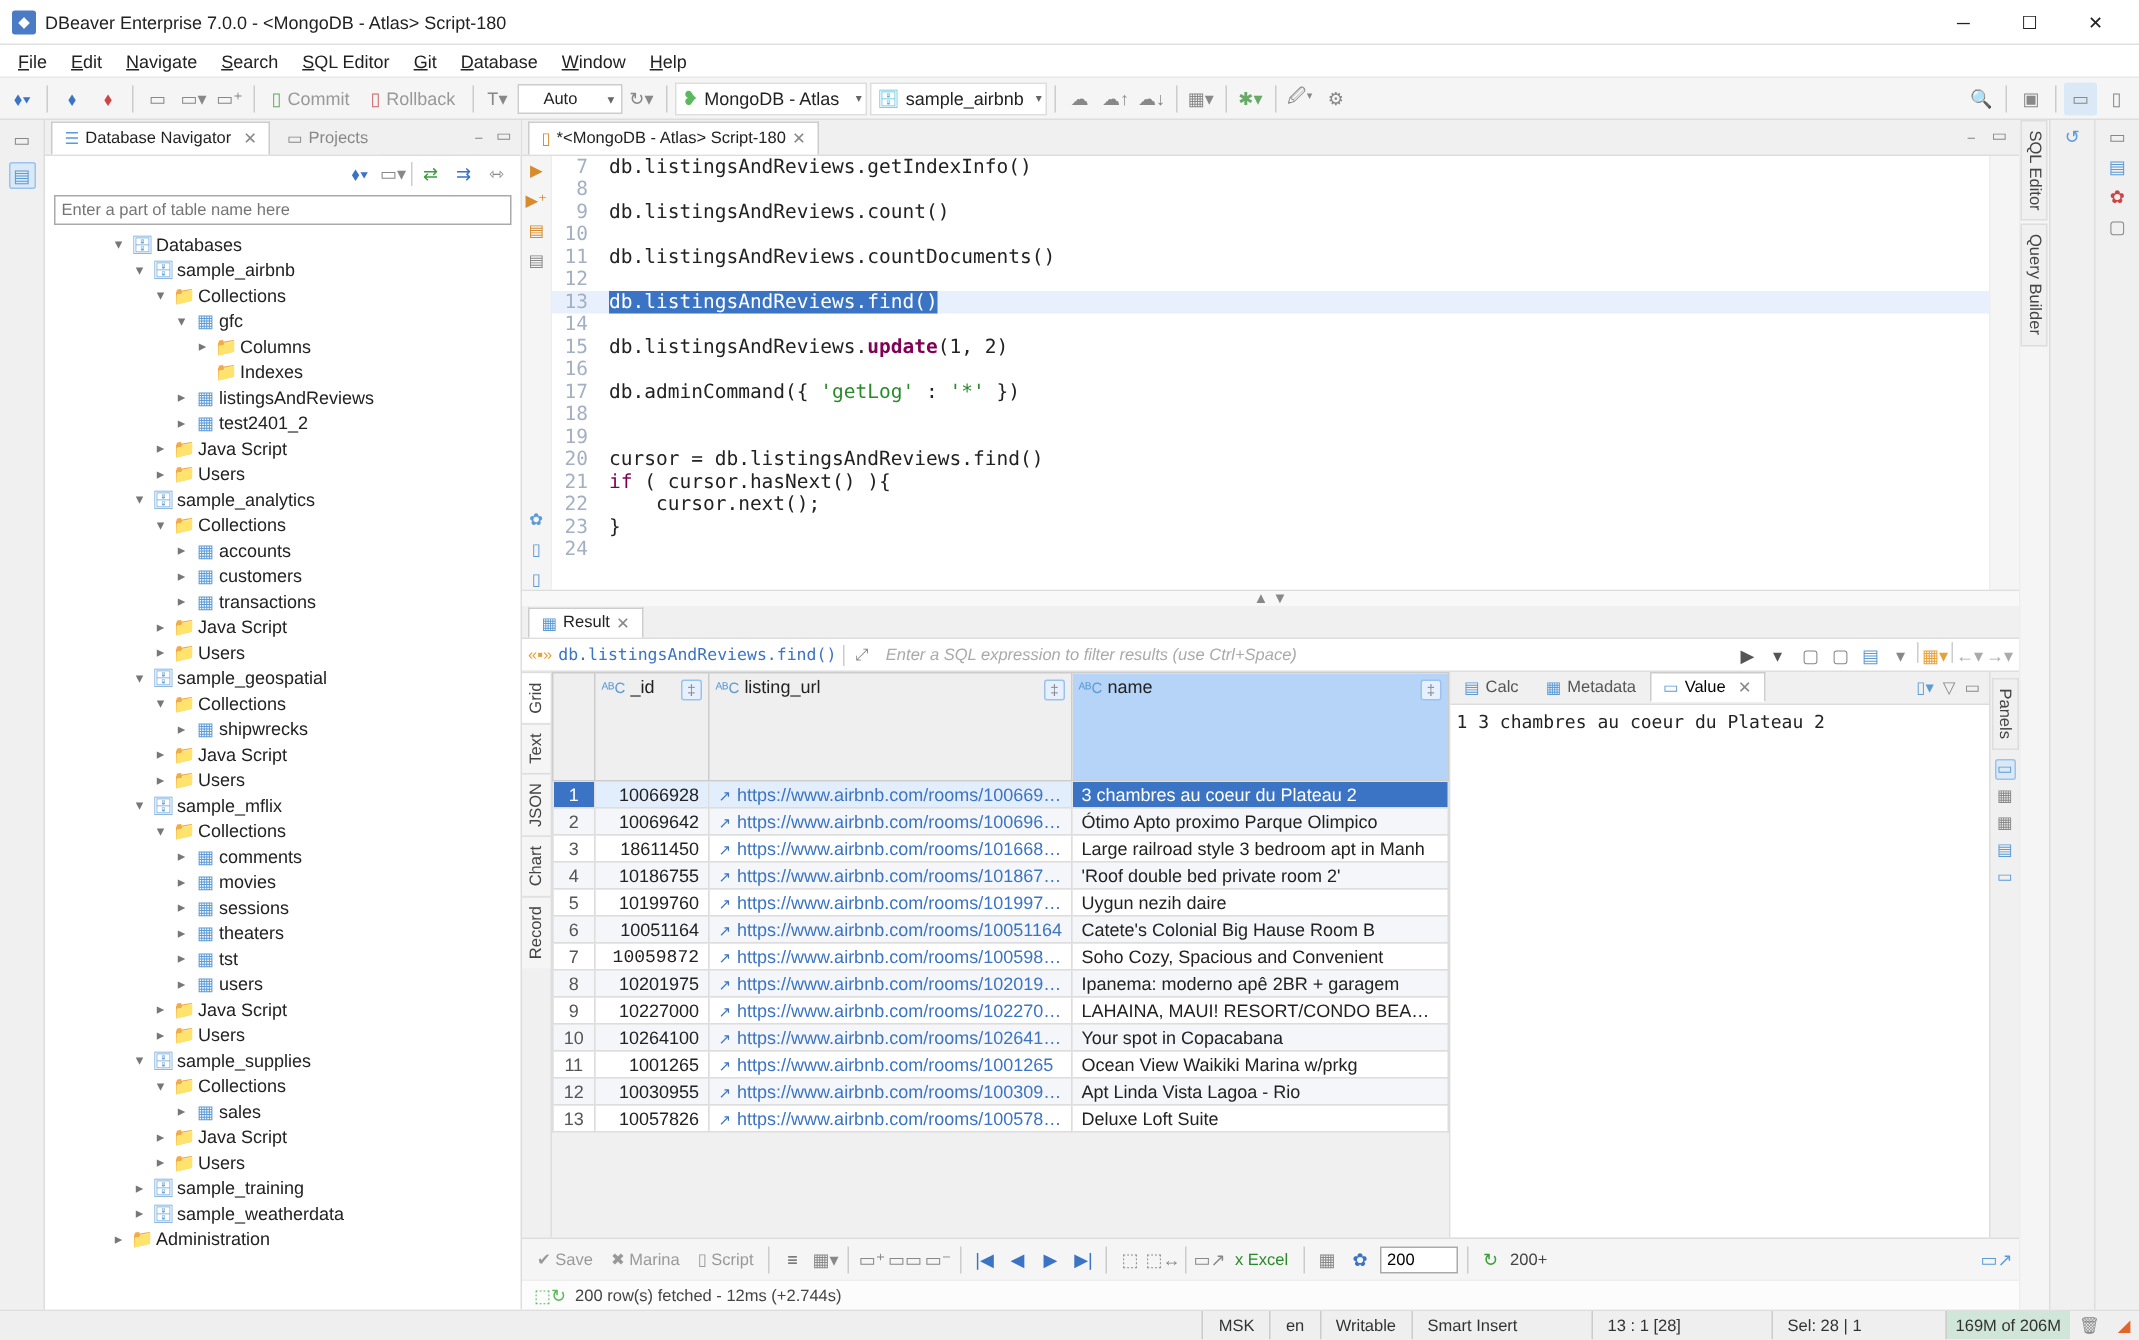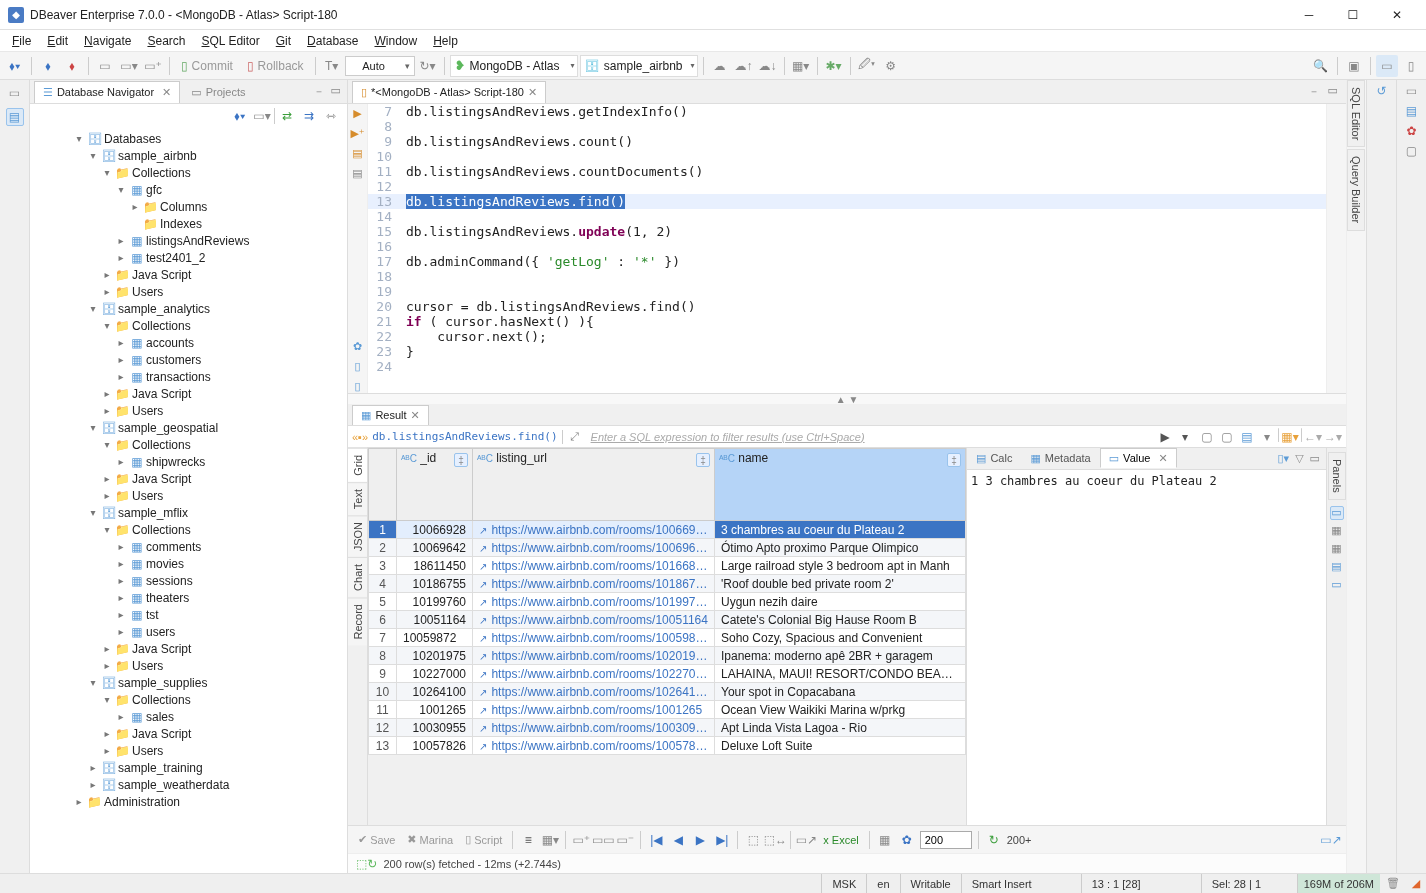--- a/index.html
+++ b/index.html
@@ -66,38 +66,38 @@
 .ed-split { flex: 1; display: flex; flex-direction: column; min-height: 0; }
 
 .code-wrap { display: flex; height: 290px; border-bottom: 1px solid #ddd; position:relative; }
 .gutter-left { width: 20px; background: #f5f5f5; border-right: 1px solid #eee; display: flex; flex-direction: column; align-items: center; padding-top:2px; gap:6px;}
 .gutter-left .gbtn { width:14px; height:14px; font-size:11px; cursor:pointer; display:flex; align-items:center; justify-content:center; color:#d68c2c;}
 .code-area { flex: 1; background: #fff; overflow: auto; position: relative; font-family: Consolas, monospace; font-size: 13px; }
 .code-line { display: flex; min-height: 15px; }
 .code-line.hl { background: #e8f0fe; }
 .code-ln { width: 30px; text-align: right; padding-right: 6px; color: #a3b0c3; user-select: none; flex-shrink: 0; }
 .code-txt { padding-left: 8px; white-space: pre; }
-.code-txt .kw { color: #7f0055; font-weight: bold; }
+.code-txt .kw { color: #7f0055; font-weight: normal; }
 .code-txt .sel { background: #3b74c4; color: #fff; }
 .side-panel { width: 20px; background: #f5f5f5; border-left: 1px solid #eee; }
 .side-labels { width: 20px; background: #f5f5f5; border-left:1px solid #eee; }
 .side-vert { writing-mode: vertical-rl; font-size: 11px; padding: 6px 2px; cursor: pointer; color: #444; background:#f0f0f0; border:1px solid #ddd; margin-bottom:2px;}
 
 .split-grip { height: 10px; display: flex; align-items: center; justify-content: center; font-size: 10px; color: #888; cursor: row-resize; background:#f8f8f8;}
 
 
 .res-wrap { flex:1; display:flex; flex-direction:column; min-height:0;}
 .res-tabs { height: 22px; display: flex; align-items: center; padding-left: 4px; border-bottom: 1px solid #ddd; background:#f0f0f0;}
 .res-tab { display: flex; align-items: center; gap: 4px; padding: 0 8px; height: 20px; background: #fff; border: 1px solid #ccc; border-bottom: none; font-size: 11px; cursor:pointer;}
 .res-tab .rico { color:#5c9bd6; font-size:11px; }
 .res-tab .x { color:#888; }
 .res-filter { height: 22px; display: flex; align-items: center; padding: 0 4px; background: #fff; border-bottom: 1px solid #ddd; gap:4px;}
 .res-filter .label { color: #3b74c4; font-size: 11px; font-family: Consolas, monospace;}
 .res-filter .fbtn { width:16px; height:16px; cursor:pointer; display:flex; align-items:center; justify-content:center; border-radius:2px; font-size:11px;}
-.res-filter .hint-txt { color:#aaa; font-style:italic; font-size:11px; flex:1; padding-left:4px;text-decoration:underline;}
+.res-filter .hint-txt { color:#aaa; font-style:italic; font-size:11px; flex:1; padding-left:4px;}
 .res-filter .arrow-btns { display:flex; gap:2px; }
 .res-filter .arrow-btns span, .res-filter .rightbtns span { width:18px; height:18px; display:flex; align-items:center; justify-content:center; cursor:pointer; border-radius:2px; font-size:12px; color:#555;}
 .res-filter .rightbtns { display:flex; gap:2px; }
 
 .res-body { flex:1; display:flex; min-height:0; }
 .res-vtabs { width: 20px; background:#f0f0f0; border-right:1px solid #ddd; display:flex; flex-direction:column;}
 .res-vtab { writing-mode: vertical-rl; transform: rotate(180deg); font-size:11px; padding:6px 2px; cursor:pointer; color:#444; border-bottom:1px solid #ddd; background:#f5f5f5; display:flex; align-items:center; gap:4px;}
 .res-vtab.active { background:#fff; }
 
 .grid-panel { flex:1; display:flex; flex-direction:column; min-width:0; }
@@ -245,20 +245,23 @@
         <span>▭</span>
       </div>
     </div>
     <div class="nav-toolbar">
       <div class="b" style="color:#3b74c4">⬧▾</div>
       <div class="b" style="color:#888">▭▾</div>
       <div style="width:1px;height:16px;background:#ccc;"></div>
       <div class="b" style="color:#3b9e3b">⇄</div>
       <div class="b" style="color:#3b74c4">⇉</div>
       <div class="b" style="color:#888">⇿</div>
+    </div>
+    <div class="nav-filter">
+      <input type="text" placeholder="Enter a part of table name here" style="">
     </div>
     <div class="tree" id="tree">
         <div class="tree-row" style="padding-left: 42px;">
           <span class="tree-arrow">▾</span>
           <span class="tree-ico ico-db">🗄</span>
           <span>Databases</span>
         </div>
         <div class="tree-row" style="padding-left: 56px;">
           <span class="tree-arrow">▾</span>
           <span class="tree-ico ico-db">🗄</span>
@@ -660,21 +663,21 @@
                       <td>Uygun nezih daire</td>
                     </tr>
                     <tr class="even">
                       <td class="rownum">6</td>
                       <td style="text-align: right;">10051164</td>
                       <td class="linkcol"><span class="link-ico">↗</span>https://www.airbnb.com/rooms/10051164</td>
                       <td>Catete's Colonial Big Hause Room B</td>
                     </tr>
                     <tr class="odd">
                       <td class="rownum">7</td>
-                      <td style="text-align: left;">10059872</td>
+                      <td style="text-align: right; font-family: Liberation Mono, monospace;">10059872</td>
                       <td class="linkcol"><span class="link-ico">↗</span>https://www.airbnb.com/rooms/10059872</td>
                       <td>Soho Cozy, Spacious and Convenient</td>
                     </tr>
                     <tr class="even">
                       <td class="rownum">8</td>
                       <td style="text-align: right;">10201975</td>
                       <td class="linkcol"><span class="link-ico">↗</span>https://www.airbnb.com/rooms/10201975</td>
                       <td>Ipanema: moderno apê 2BR + garagem</td>
                     </tr>
                     <tr class="odd">
@@ -823,21 +826,21 @@
     </div>
   <div class="cell">
       <span>Writable</span>
     </div>
   <div class="cell" style="width:120px">
       <span>Smart Insert</span>
     </div>
   <div class="cell" style="width:120px">
       <span>13 : 1 [28]</span>
     </div>
-  <div class="cell" style="width:96px">
+  <div class="cell" style="width:116px">
       <span>Sel: 28 | 1</span>
     </div>
   <div class="cell mem">
       <span>169M of 206M</span>
     </div>
   <div class="trash">🗑</div>
   <div class="corner" style="color:#e0662c">◢</div>
 </div>
 
 </body></html>

